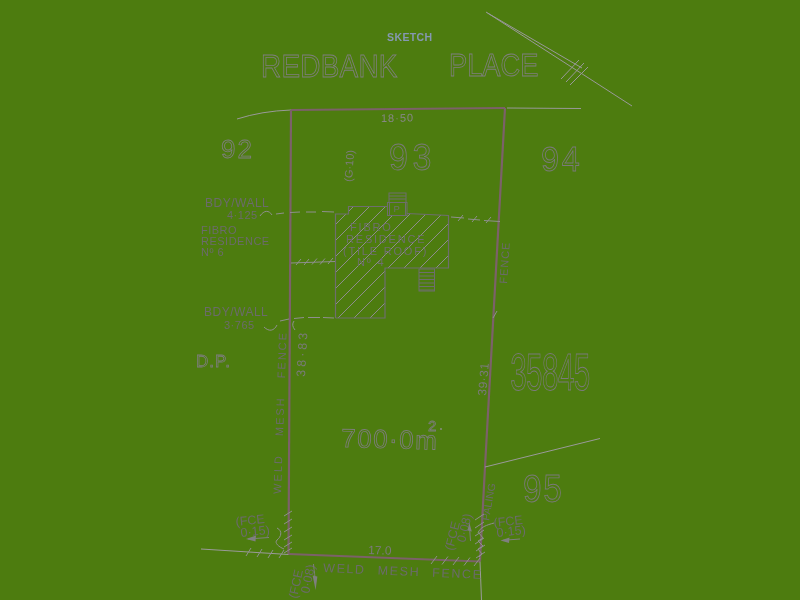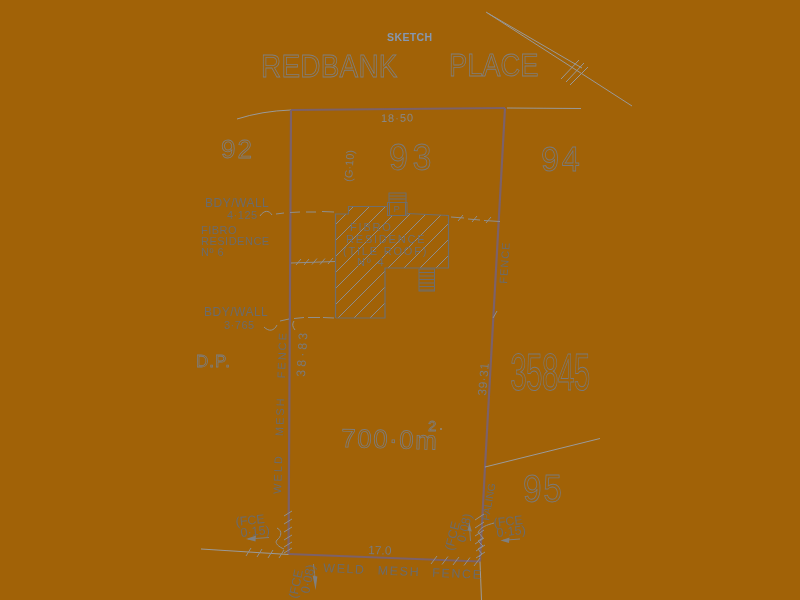--- a/index.html
+++ b/index.html
@@ -1,16 +1,16 @@
 <!DOCTYPE html>
 <html><head>
 <meta charset="utf-8">
 <style>
   html,body{margin:0;padding:0;background:#ffffff;}
-  .page{position:relative;width:800px;height:600px;background:#a16207;overflow:hidden;}
+  .page{position:relative;width:800px;height:600px;background:#4d7c0f;overflow:hidden;}
   svg{position:absolute;left:0;top:0;filter:blur(0.3px);}
   text{font-family:"Liberation Sans",sans-serif;}
 </style>
 </head>
 <body>
 <div class="page">
 <svg width="800" height="600" viewBox="0 0 800 600">
   <defs>
     <clipPath id="houseclip">
       <path d="M335.5,214 H348.5 V206.5 H387.5 V215.5 H407 V213.5 L448.5,215.5 V268 H385 V318 H335.5 Z"></path>

